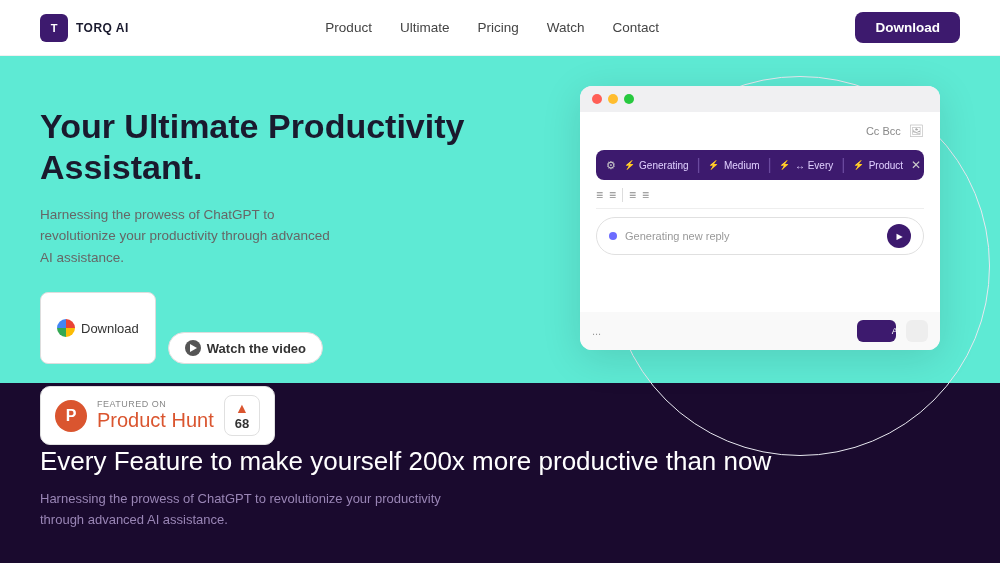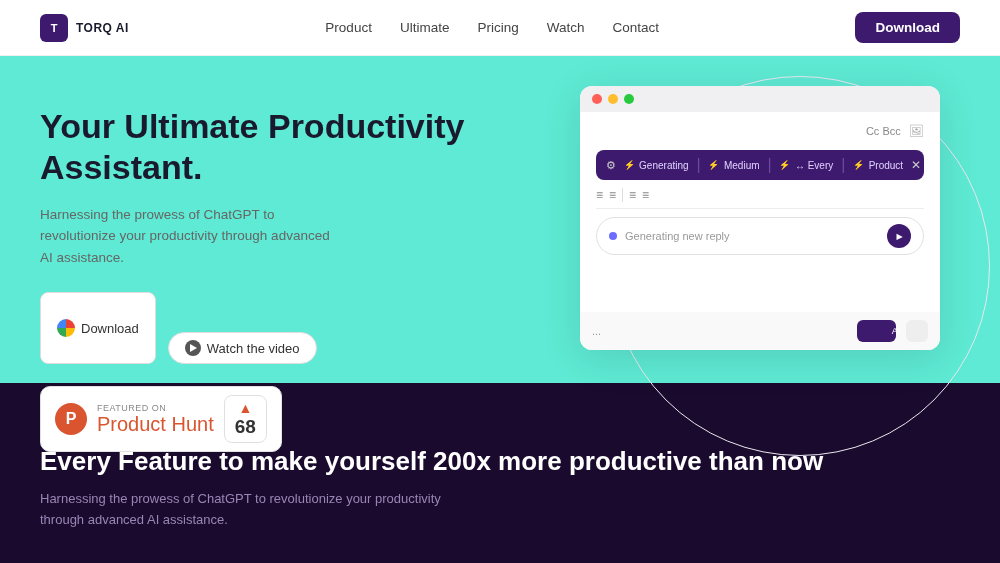--- a/index.html
+++ b/index.html
@@ -41,21 +41,21 @@
       border: 1.5px solid #ddd; border-radius: 8px; padding: 7px 16px;
       font-size: 13px; font-weight: 500; background: #fff; cursor: pointer; color: #333;
     }
     .btn-chrome-icon {
       width: 18px; height: 18px; border-radius: 50%;
       background: conic-gradient(#ea4335 0deg 90deg, #fbbc05 90deg 180deg, #34a853 180deg 270deg, #4285f4 270deg 360deg);
     }
     .btn-watch {
       display: flex; align-items: center; gap: 6px;
       border: 1.5px solid #ddd; border-radius: 16px; padding: 7px 16px;
-      font-size: 13px; font-weight: 400; background: #fff; cursor: pointer; color: #333; margin-top: 40px;
+      font-size: 13px; font-weight: 700; background: #fff; cursor: pointer; color: #333; margin-top: 40px;
     }
     .play-icon {
       width: 16px; height: 16px; background: #555; border-radius: 50%;
       display: flex; align-items: center; justify-content: center;
     }
     .play-icon::after {
       content: ''; width: 0; height: 0;
       border-top: 4px solid transparent; border-bottom: 4px solid transparent;
       border-left: 7px solid #fff; margin-left: 2px;
     }
@@ -72,21 +72,21 @@
       color: #fff; font-size: 16px; font-weight: bold;
     }
     .ph-text { display: flex; flex-direction: column; }
     .ph-featured { font-size: 9px; color: #888; text-transform: uppercase; letter-spacing: 0.5px; }
     .ph-name { font-size: 20px; font-weight: 400; color: #da552f; }
     .ph-votes {
       display: flex; flex-direction: column; align-items: center;
       border: 1.5px solid #e0e0e0; border-radius: 8px; padding: 4px 10px;
     }
     .ph-arrow { color: #da552f; font-size: 14px; }
-    .ph-count { font-size: 19px; font-weight: 600; color: #333; }
+    .ph-count { font-size: 13px; font-weight: 600; color: #333; }
 
     
     .hero-right {
       flex: 1; position: relative; display: flex; justify-content: flex-end;
       padding-top: 0;
     }
     .circle-bg {
       position: absolute; top: -20px; right: -30px;
       width: 380px; height: 380px; border-radius: 50%;
       border: 1.5px solid #e8e8f0; background: transparent;
@@ -152,21 +152,21 @@
     .footer-icon { width: 22px; height: 22px; background: #3d1a6e; border-radius: 6px; display: flex; align-items: center; justify-content: center; padding-left: 39px; }
     .footer-icon-gray { width: 22px; height: 22px; background: #eee; border-radius: 6px; }
 
     
     .dark-section {
       background: #1a0a2e; padding: 36px 40px 30px;
       height: 180px;
     }
     .section-accent { display: flex; align-items: center; gap: 8px; margin-bottom: 10px; }
     .accent-icon { color: #ccc; font-size: 14px; }
-    .dark-title { font-size: 26px; font-weight: 700; color: #fff; line-height: 1.3; margin-bottom: 10px; }
+    .dark-title { font-size: 26px; font-weight: 400; color: #fff; line-height: 1.3; margin-bottom: 10px; }
     .dark-desc { font-size: 13px; color: #9985b5; line-height: 1.6; max-width: 420px; }
   </style>
 </head>
 <body>
 
 <nav class="navbar">
   <div class="nav-logo">
     <div class="nav-logo-icon">T</div>
     <span class="nav-logo-text">TORQ AI</span>
   </div>

